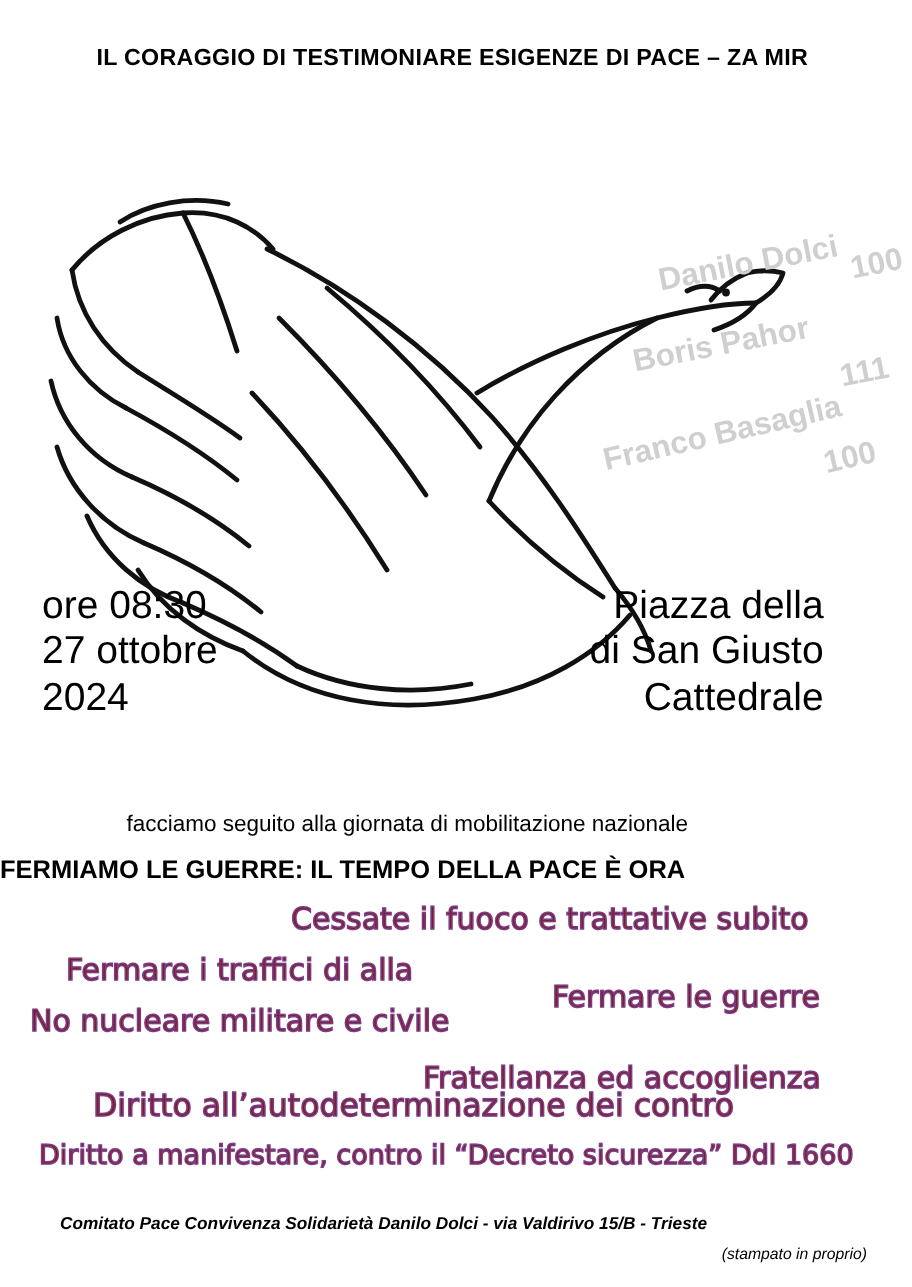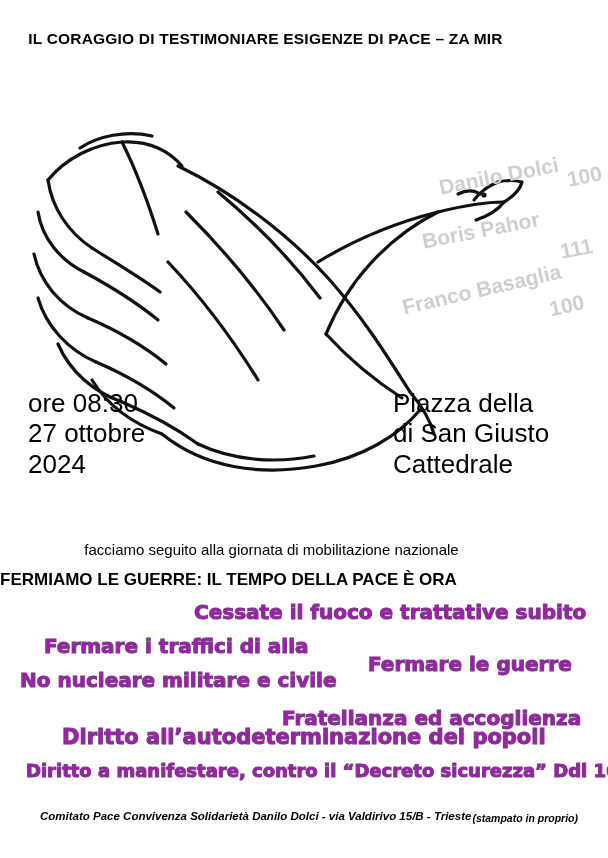--- a/index.html
+++ b/index.html
@@ -26,20 +26,21 @@
   .headline {
     position: absolute;
     top: 30px;
     left: 0;
     width: 531px;
     text-align: center;
     font-size: 15.5px;
     font-weight: bold;
     letter-spacing: 0.2px;
     color: #000;
+    padding-left: 36px;
   }
 
   
   .dove-wrap {
     position: absolute;
     top: 62px;
     left: 18px;
     width: 520px;
     height: 440px;
   }
@@ -80,20 +81,21 @@
     font-weight: 400;
   }
   
   .where {
     position: absolute;
     top: 388px;
     left: 393px;
     font-size: 26px;
     line-height: 1.17;
     font-weight: 400;
+    text-align: right;
   }
 
   
   .follow-note {
     position: absolute;
     top: 541px;
     left: 0;
     width: 543px;
     text-align: center;
     font-size: 15px;
@@ -113,22 +115,22 @@
     position: absolute;
     top: 598px;
     left: 0;
     width: 608px;
     height: 190px;
   }
   .slogan {
     position: absolute;
     white-space: nowrap;
     font-family: "DejaVu Sans", sans-serif;
-    font-weight: bold;
-    color: #a21caf;
+    font-weight: normal;
+    color: #7f1d1d;
     -webkit-text-stroke: 1px #7a3d86;
     text-shadow: 0 0 1px #7a3d86;
   }
   .s0 { top: 2px;   left: 194px; font-size: 20px; }
   .s1 { top: 36px;  left: 44px;  font-size: 20px; }
   .s2 { top: 54px;  left: 368px; font-size: 20px; }
   .s3 { top: 70px;  left: 20px;  font-size: 20px; }
   .s4 { top: 108px;  left: 282px; font-size: 20px; }
   .s5 { top: 127px; left: 62px;  font-size: 21px; }
   .s6 { top: 162px; left: 26px;  font-size: 18px; }
@@ -145,22 +147,22 @@
   }
   .footer .org {
     position: absolute;
     left: 40px;
     top: 0;
     white-space: nowrap;
   }
   .footer .print {
     position: absolute;
     right: 30px;
-    top: 2px;
-    font-weight: bold;
+    top: 20px;
+    font-weight: normal;
     font-size: 10.5px;
     white-space: nowrap;
   }
 </style>
 </head>
 <body>
 
 <div class="poster">
 
   <div class="headline">IL CORAGGIO DI TESTIMONIARE ESIGENZE DI PACE – ZA MIR</div>
@@ -230,21 +232,21 @@
 
   <div class="follow-note">facciamo seguito alla giornata di mobilitazione nazionale</div>
   <div class="stop-wars">FERMIAMO LE GUERRE: IL TEMPO DELLA PACE È ORA</div>
 
   <div class="slogans">
     <span class="slogan s0">Cessate il fuoco e trattative subito</span>
     <span class="slogan s1">Fermare i traffici di alla</span>
     <span class="slogan s2">Fermare le guerre</span>
     <span class="slogan s3">No nucleare militare e civile</span>
     <span class="slogan s4">Fratellanza ed accoglienza</span>
-    <span class="slogan s5">Diritto all’autodeterminazione dei popoli</span>
+    <span class="slogan s5">Diritto all’autodeterminazione dei contro</span>
     <span class="slogan s6">Diritto a manifestare, contro il “Decreto sicurezza” Ddl 1660</span>
   </div>
 
   <div class="footer">
     <span class="org">Comitato Pace Convivenza Solidarietà Danilo Dolci  - via Valdirivo 15/B - Trieste</span>
     <span class="print">(stampato in proprio)</span>
   </div>
 
 </div>
 

